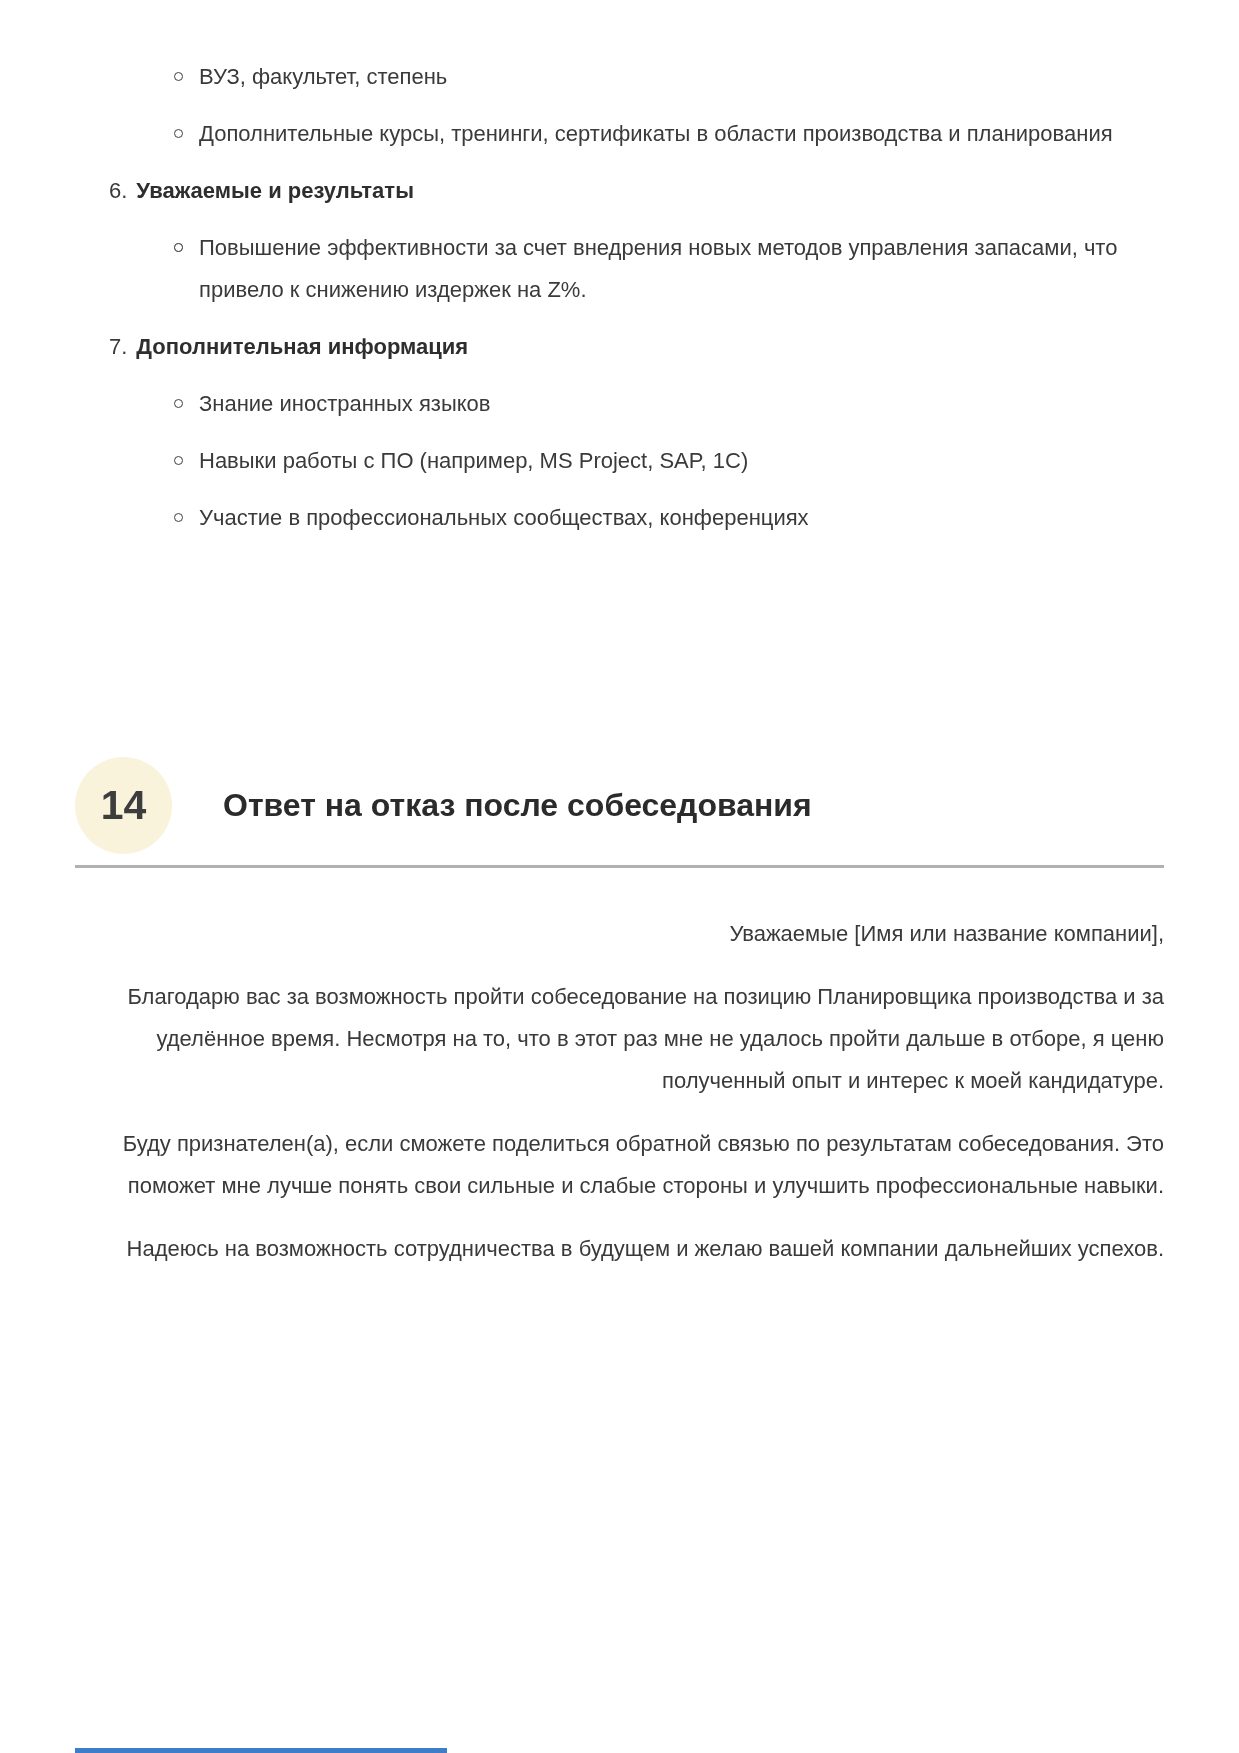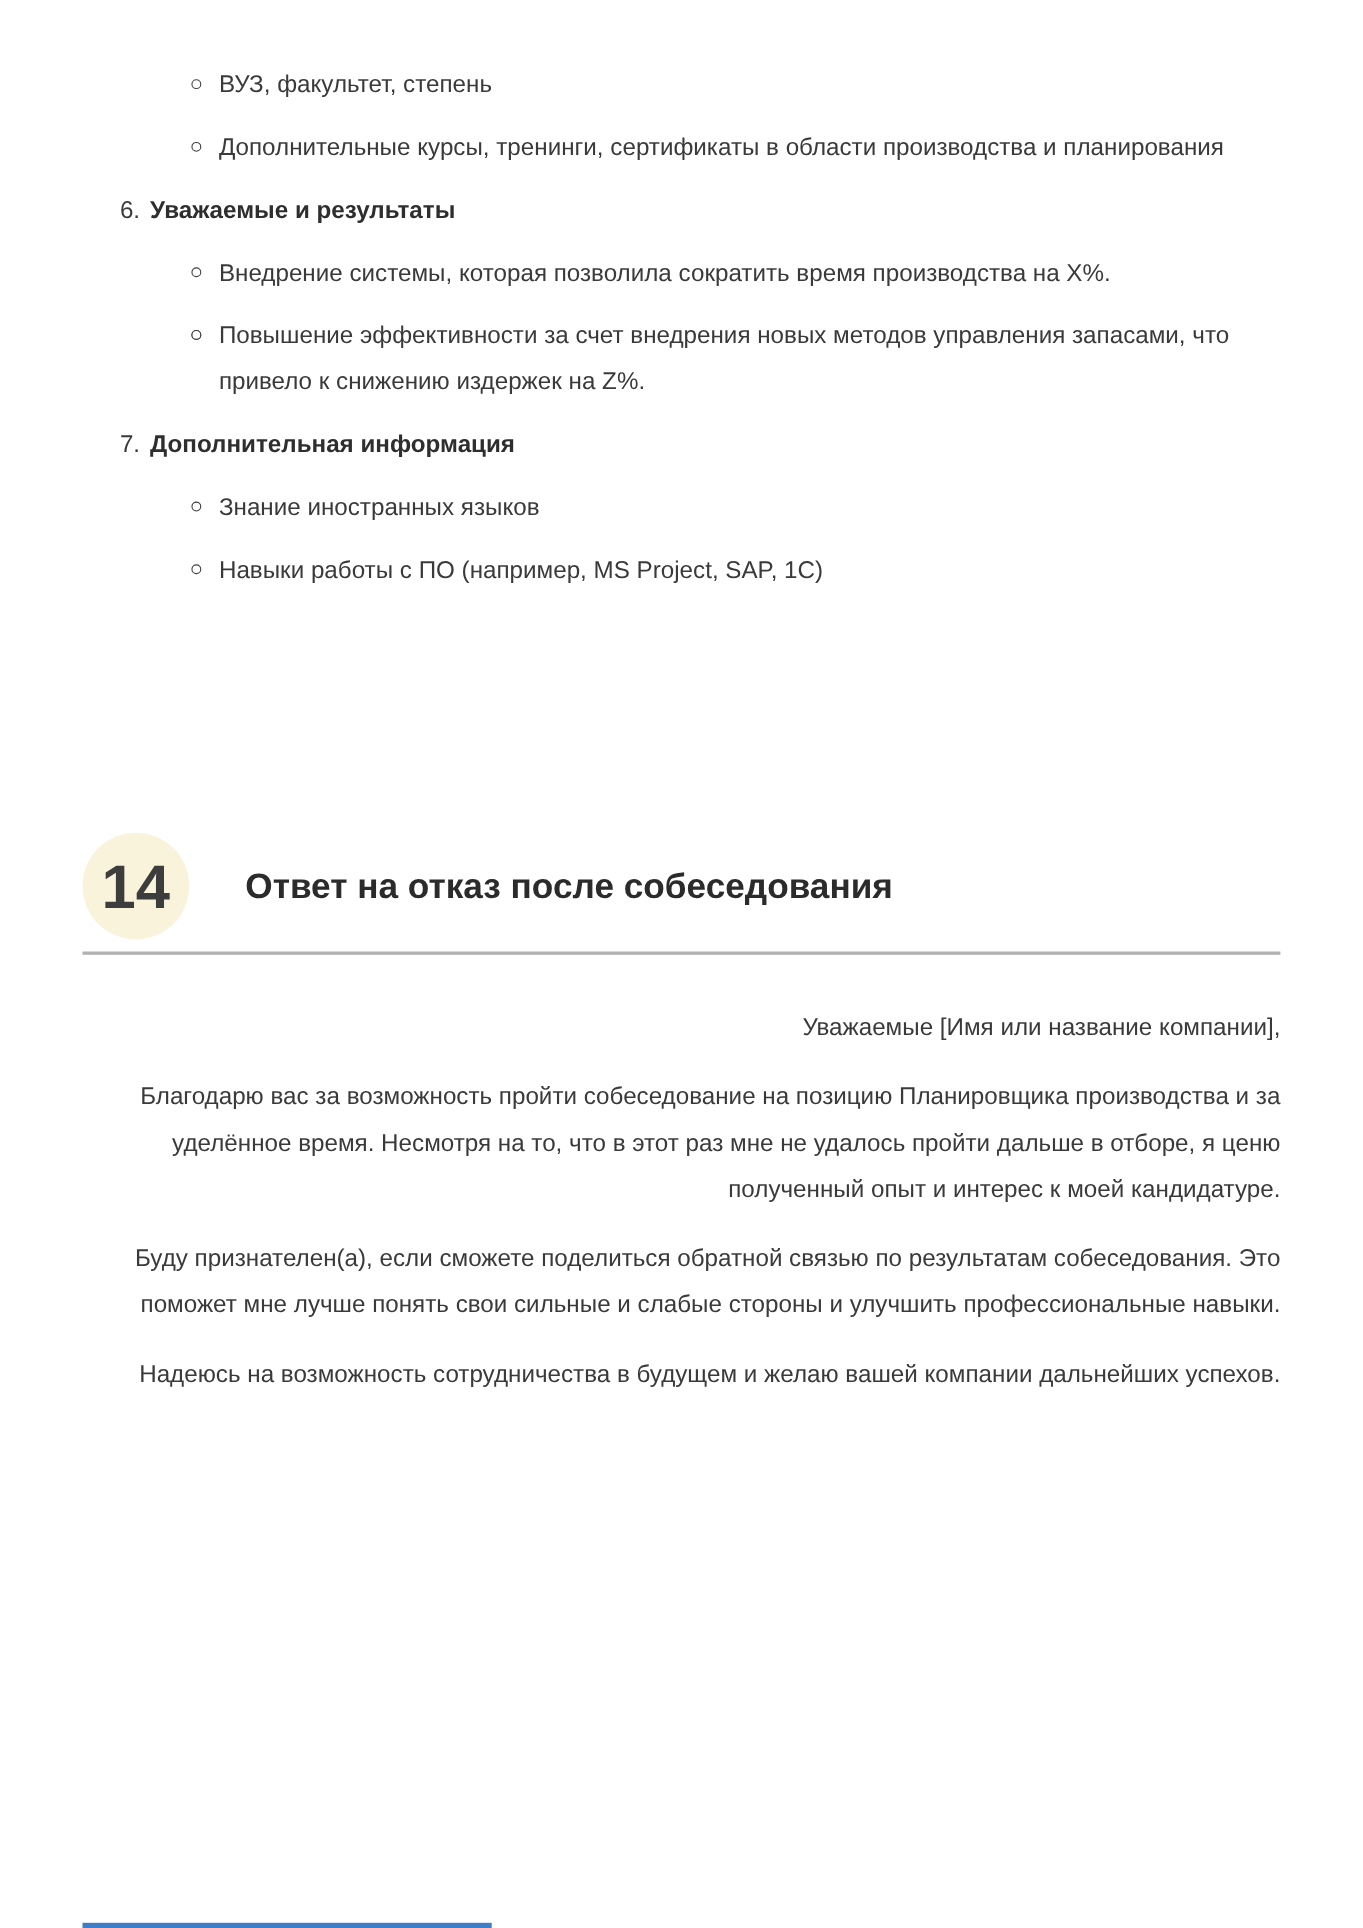--- a/index.html
+++ b/index.html
@@ -46,21 +46,21 @@
     margin-top: 218px;
   }
   .badge {
     width: 97px;
     height: 97px;
     border-radius: 50%;
     background: #faf3dc;
     display: flex;
     align-items: center;
     justify-content: center;
-    font-size: 56px;
+    font-size: 41px;
     font-weight: bold;
     color: #3d3d3e;
     flex: 0 0 auto;
   }
   .chapter-title {
     font-size: 32px;
     font-weight: bold;
     color: #2b2b2b;
     margin: 4px;
     line-height: 1.2;
@@ -102,43 +102,43 @@
     </li>
   </ul>
 
   <div class="numbered-heading">
     <span class="num">6.</span><span class="ttl">Уважаемые и результаты</span>
   </div>
 
   <ul class="bullet-list">
     <li>
       <span class="bullet"></span>
-      <span>Внедрение системы, которая позволила сократить время производства на X%.</span>
-    </li>
-    <li>
-      <span class="bullet"></span>
     </li>
     <li>
       <span class="bullet"></span>
       <span>Повышение эффективности за счет внедрения новых методов управления запасами, что привело к снижению издержек на Z%.</span>
     </li>
   </ul>
 
   <div class="numbered-heading">
     <span class="num">7.</span><span class="ttl">Дополнительная информация</span>
   </div>
 
   <ul class="bullet-list">
     <li>
       <span class="bullet"></span>
       <span>Знание иностранных языков</span>
     </li>
     <li>
       <span class="bullet"></span>
       <span>Навыки работы с ПО (например, MS Project, SAP, 1C)</span>
+    </li>
+    <li>
+      <span class="bullet"></span>
+      <span>Участие в профессиональных сообществах, конференциях</span>
     </li>
   </ul>
 
   <div class="chapter-header">
     <div class="badge">
       <span>14</span>
     </div>
     <h1 class="chapter-title">Ответ на отказ после собеседования</h1>
   </div>
 

